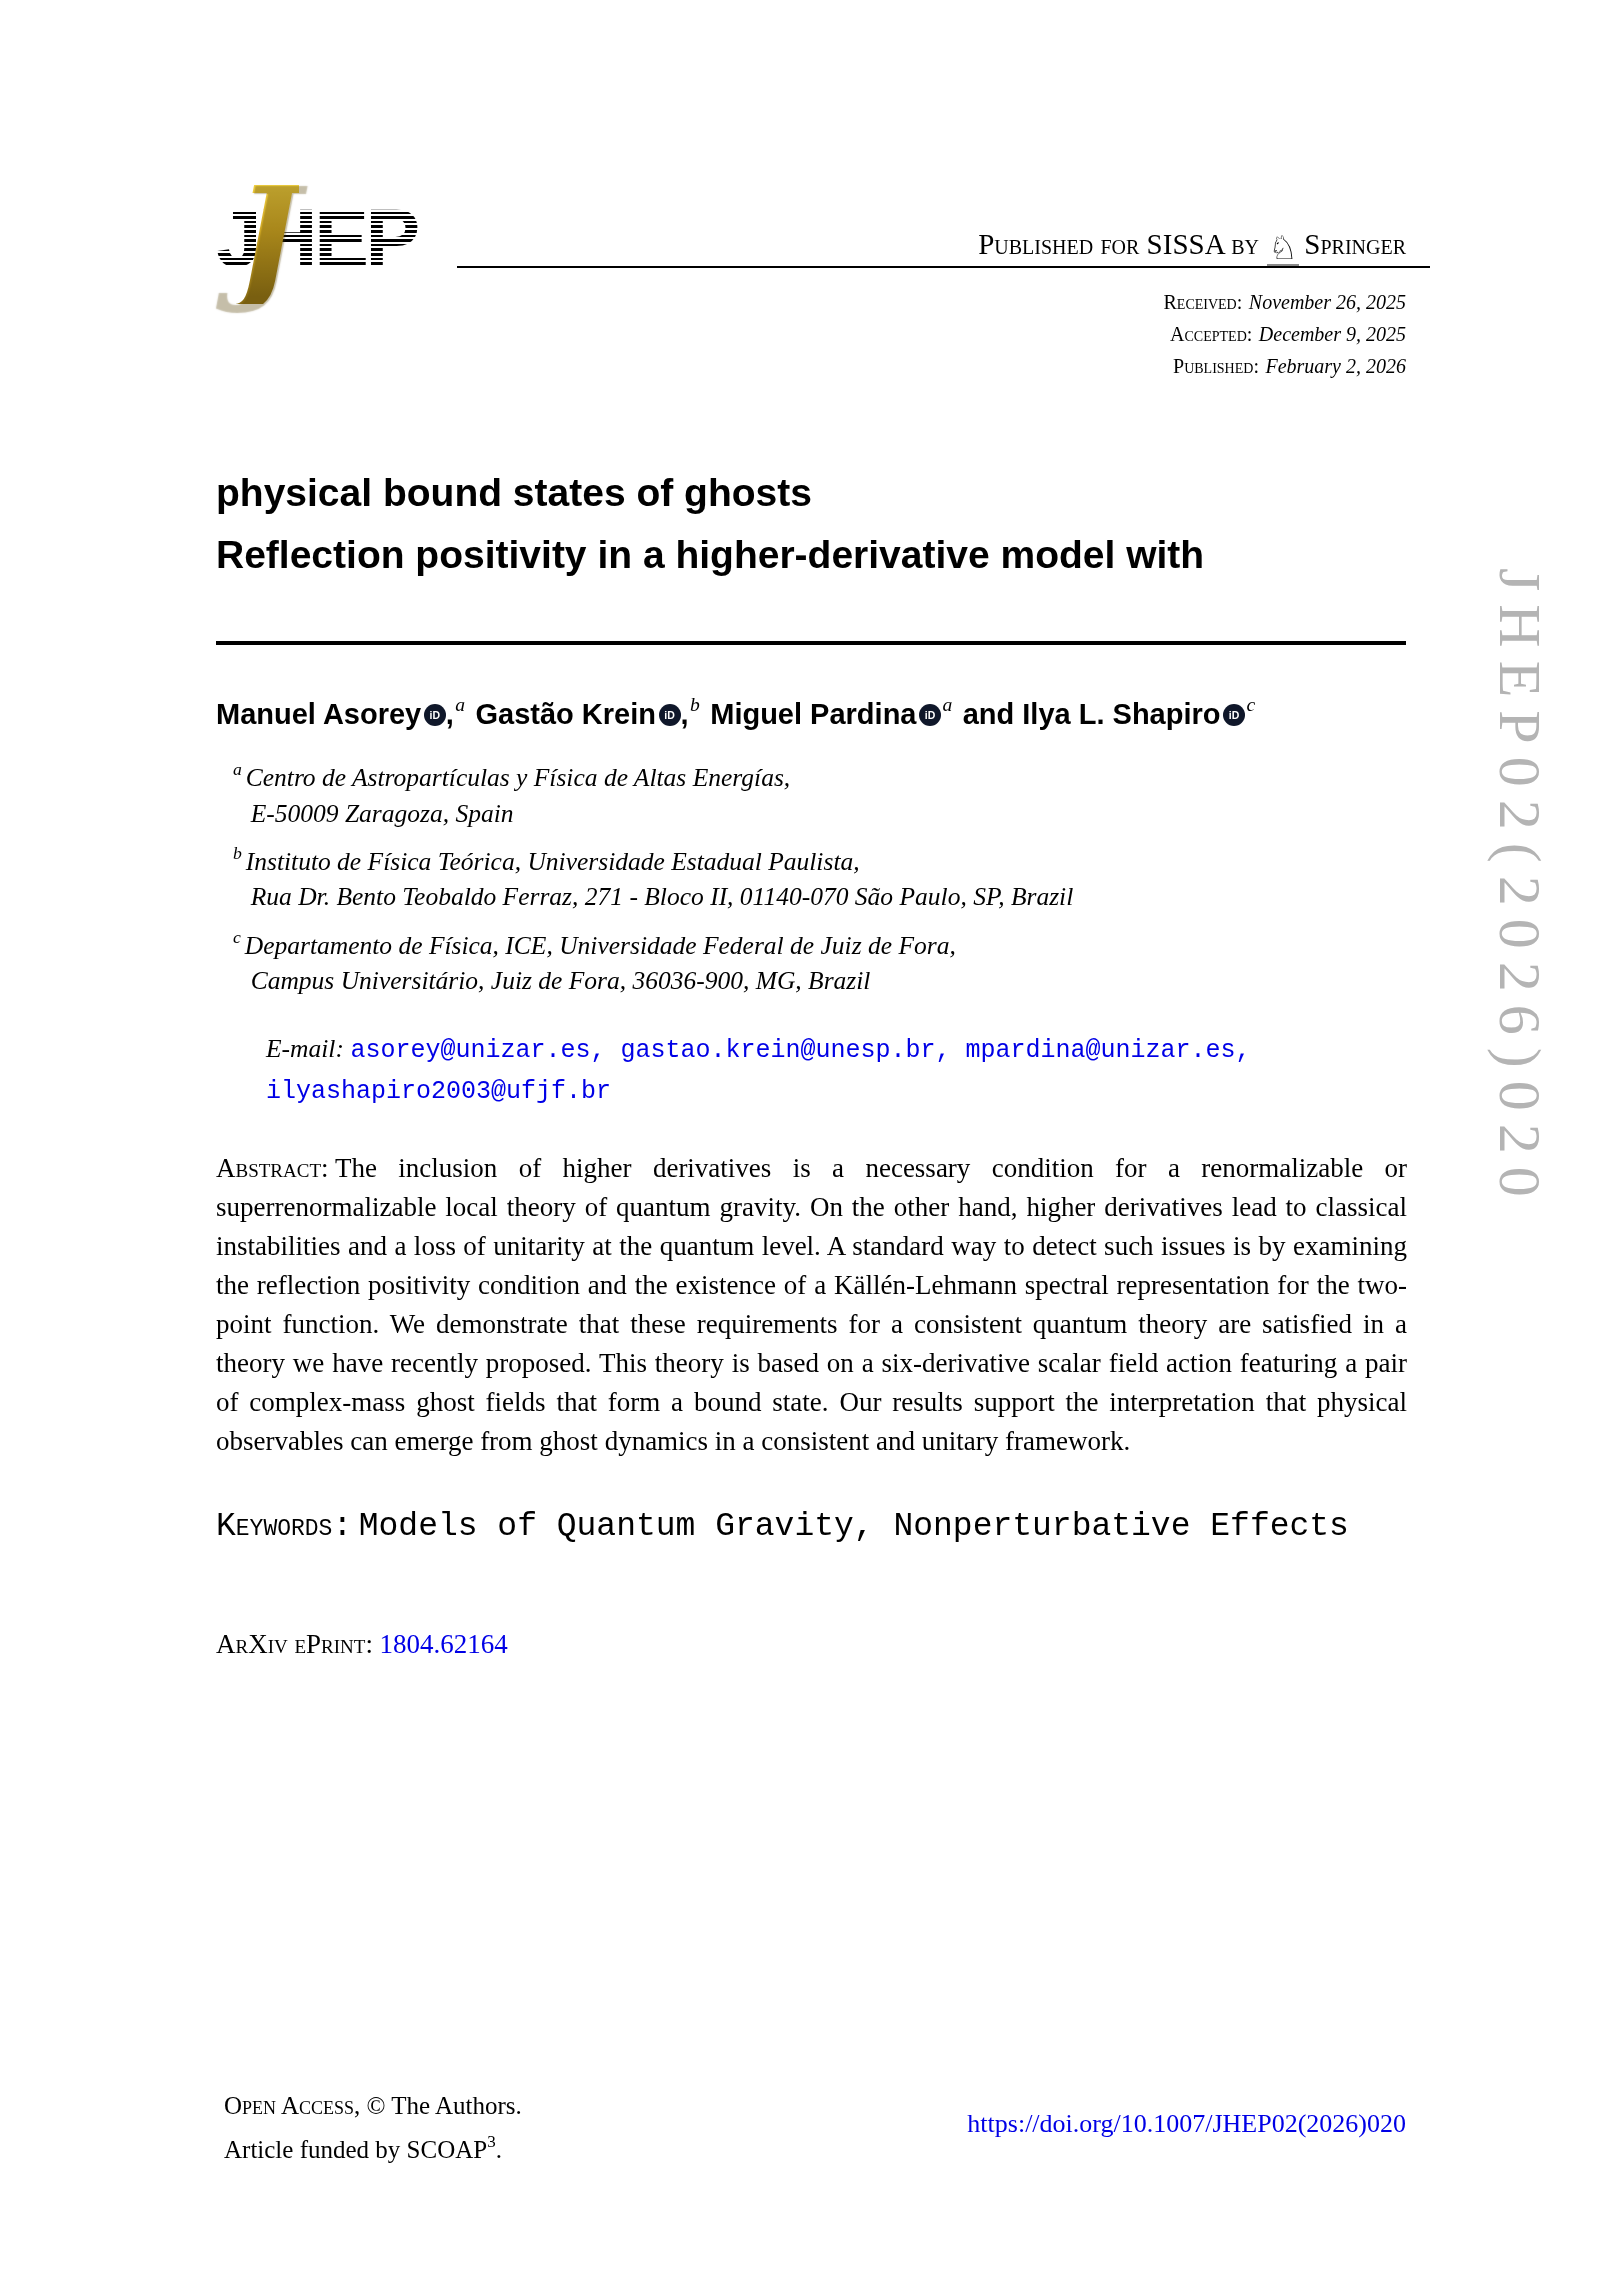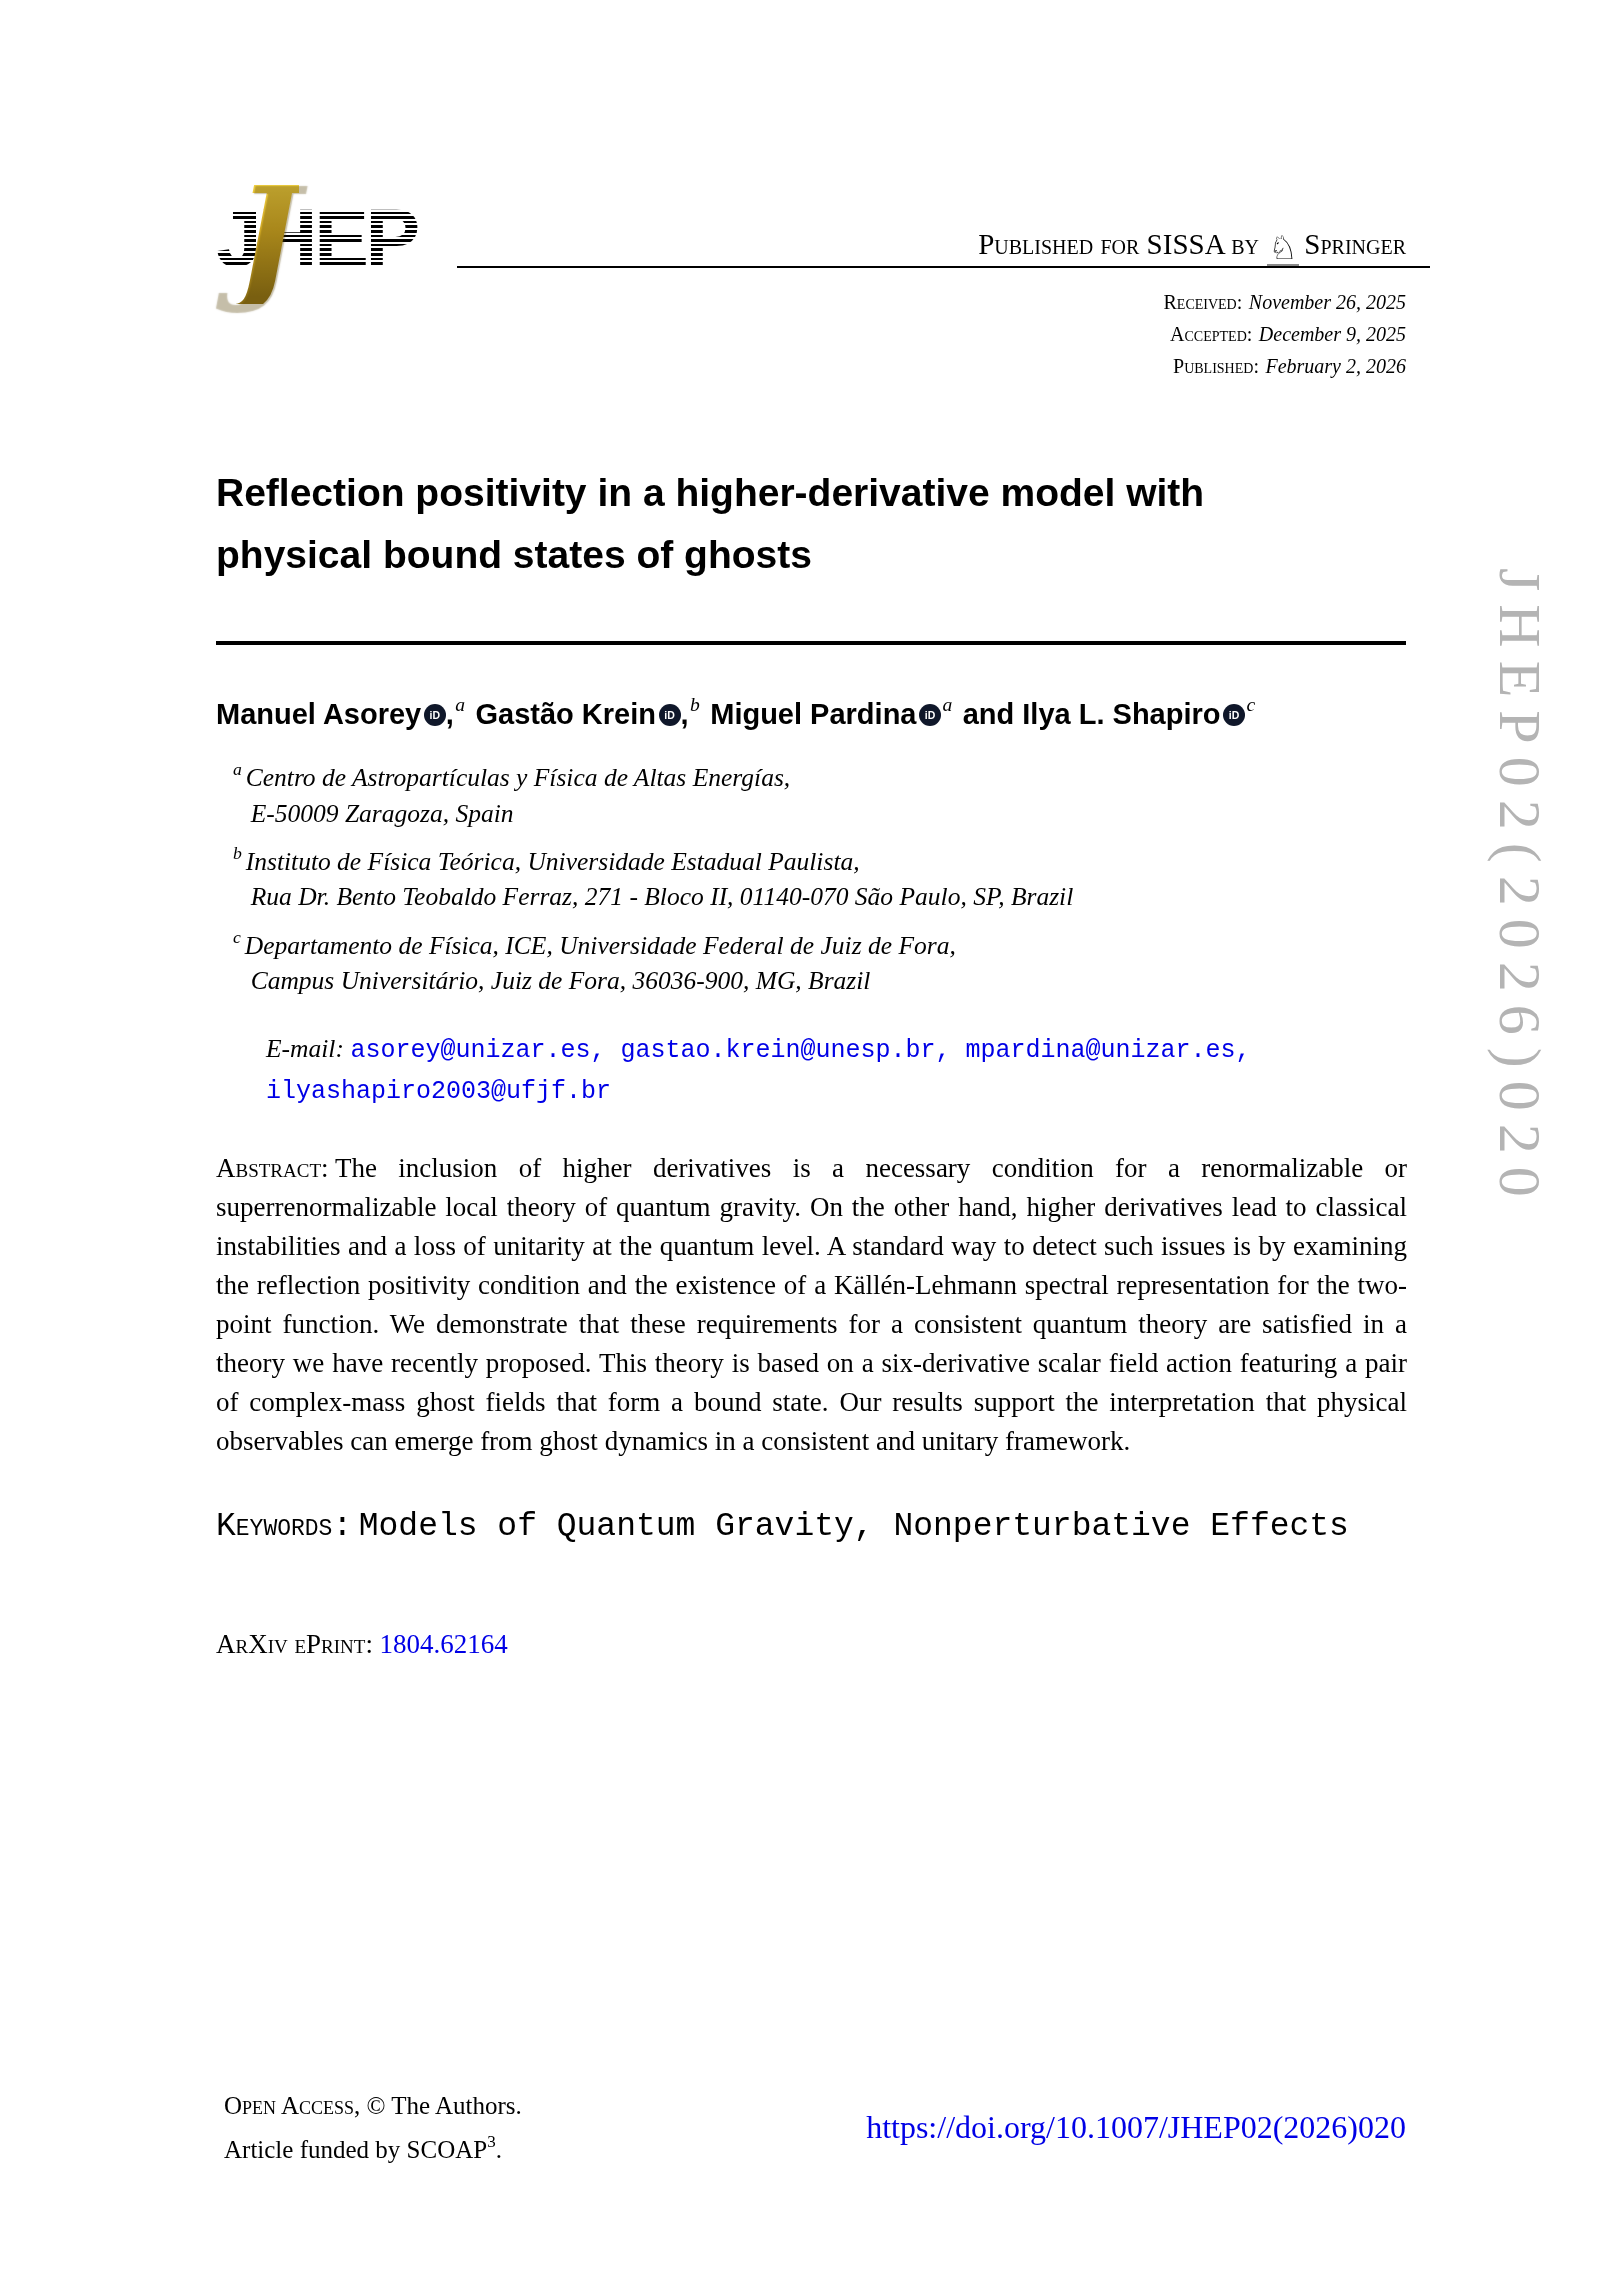--- a/index.html
+++ b/index.html
@@ -62,21 +62,21 @@
   .abstract{position:absolute;left:216px;top:1149px;width:1191px;
             font-size:27px;line-height:39px;text-align:justify;}
   .block-label{font-variant:small-caps;margin-right:6.5px;}
   .keywords{position:absolute;left:216px;top:1508px;width:1191px;font-size:33px;font-family:Liberation Mono, monospace;}
   .arxiv{position:absolute;left:216px;top:1629px;width:1191px;font-size:27px;}
   .link{color:#0000e6;text-decoration:none;}
 
   
   .footer-left{position:absolute;left:224px;top:2088px;font-size:25px;line-height:36px;}
   .f3{font-size:17px;vertical-align:10.5px;}
-  .footer-doi{position:absolute;right:217px;top:2109px;font-size:32px;color:#0000e6;text-decoration:none;}
+  .footer-doi{position:absolute;right:217px;top:2109px;font-size:26px;color:#0000e6;text-decoration:none;}
 
   
   .side-id{position:absolute;right:69px;top:568px;writing-mode:vertical-rl;
            font-family:"Liberation Serif",serif;font-size:60px;letter-spacing:13px;color:#b4b4b4;}
 </style>
 </head>
 <body>
 
 <div class="page">
 
@@ -89,22 +89,22 @@
   <div class="pub-line"><span class="sc">Published for SISSA by</span><span class="springer-icon">♘</span><span class="sc">Springer</span></div>
   <div class="mast-rule"></div>
 
   <div class="dates">
     <div><span class="sc">Received:</span><span class="val">November 26, 2025</span></div>
     <div><span class="sc">Accepted:</span><span class="val">December 9, 2025</span></div>
     <div><span class="sc">Published:</span><span class="val">February 2, 2026</span></div>
   </div>
 
   <h1 class="title" style="margin:0">
+    <div>physical bound states of ghosts</div>
     <div>Reflection positivity in a higher-derivative model with</div>
-    <div>physical bound states of ghosts</div>
   </h1>
   <div class="title-rule"></div>
 
   <div class="authors"><span class="author"><span>Manuel Asorey</span><span class="orcid">iD</span><span>,</span><span class="asup">a</span></span><span class="author"><span>Gastão Krein</span><span class="orcid">iD</span><span>,</span><span class="asup">b</span></span><span class="author"><span>Miguel Pardina</span><span class="orcid">iD</span><span class="asup">a</span></span><span class="author"><span class="pre">and </span><span>Ilya L. Shapiro</span><span class="orcid">iD</span><span class="asup">c</span></span></div>
 
   <div class="affiliations">
     <div class="aff">
       <div><sup class="aff-sup">a</sup><span>Centro de Astropartículas y Física de Altas Energías,</span></div>
       <div class="aff-cont">E-50009 Zaragoza, Spain</div>
     </div>

